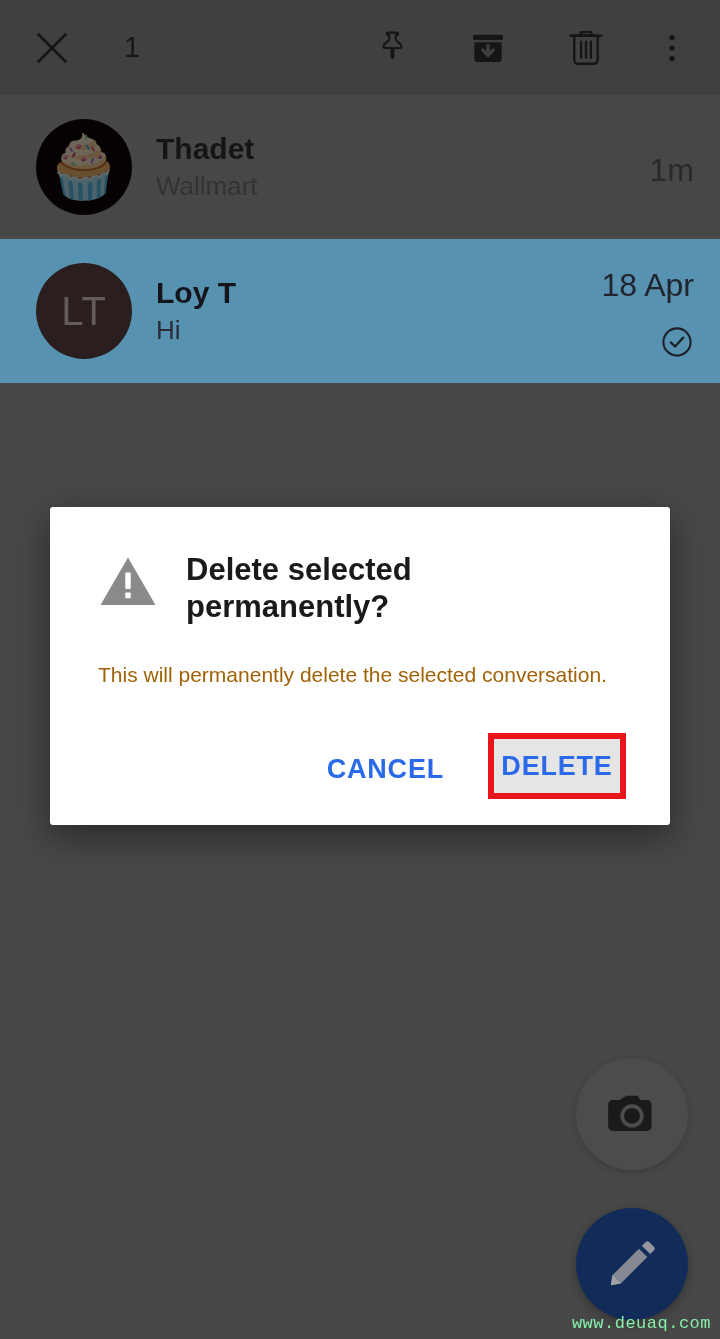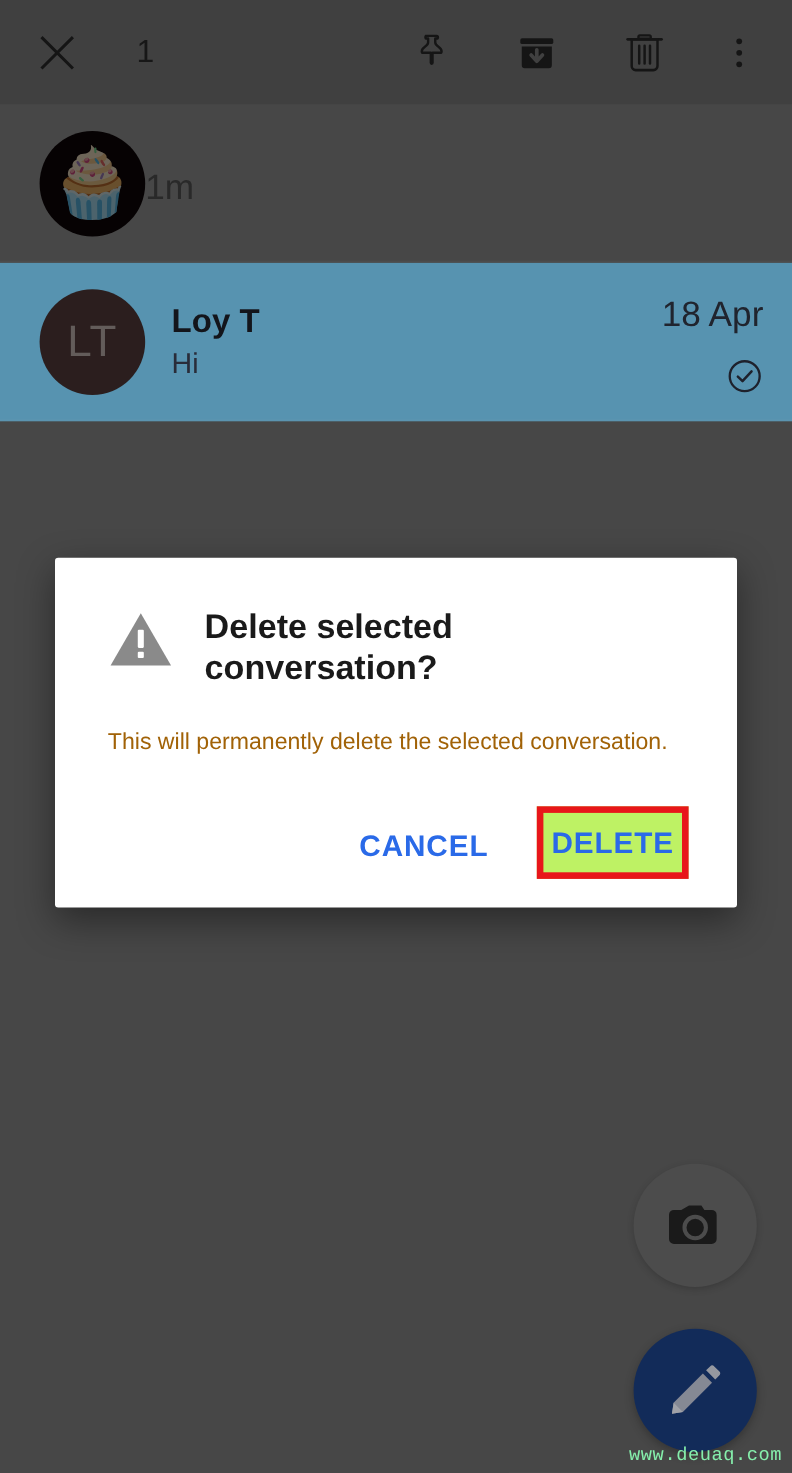--- a/index.html
+++ b/index.html
@@ -233,21 +233,21 @@
     color: #2a6ae8;
     background: transparent;
     border: none;
     cursor: pointer;
     font-family: "Liberation Sans", sans-serif;
     padding: 14px 20px;
   }
   #cancel-button { margin-right: 24px; }
   #delete-confirm-wrap {
     border: 6px solid #e8161a;
-    background: #bef264;
+    background: #e5e5e5;
     padding: 12px 16px;
     margin-right: 22px;
     display: inline-flex;
     align-items: center;
     justify-content: center;
     box-sizing: border-box;
     width: 138px;
     height: 66px;
   }
   #delete-confirm-wrap .dialog-btn { padding: 0; }
@@ -310,20 +310,24 @@
         <circle cx="12" cy="19.4" r="1.85" fill="#1f1f1f"></circle>
       </svg>
     </div>
   </div>
 
   <div id="conversation-list">
 
     <div class="conv-row unselected">
       <div class="avatar photo">
         <span class="emoji">🧁</span>
+      </div>
+      <div class="conv-text">
+        <div class="conv-name">Thadet</div>
+        <div class="conv-snippet">Wallmart</div>
       </div>
       <div class="conv-meta">
         <div class="conv-time">1m</div>
       </div>
       <div class="row-divider"></div>
     </div>
 
     <div class="conv-row selected">
       <div class="avatar initials">
         <span>LT</span>
@@ -367,21 +371,21 @@
 <div id="delete-dialog">
 
   <div id="dialog-header">
     <div id="warning-icon">
       <svg width="60" height="56" viewBox="0 0 24 22">
         <path d="M12 1.6 L23.0 20.6 L1.0 20.6 z" fill="#8a8a8a"></path>
         <rect x="10.9" y="7.6" width="2.2" height="6.6" rx="0.4" fill="#ffffff"></rect>
         <rect x="10.9" y="15.6" width="2.2" height="2.3" rx="0.4" fill="#ffffff"></rect>
       </svg>
     </div>
-    <div id="dialog-title">Delete selected conversation?</div>
+    <div id="dialog-title">Delete selected permanently?</div>
   </div>
 
   <div id="dialog-message">This will permanently delete the selected conversation.</div>
 
   <div id="dialog-actions">
     <button class="dialog-btn" id="cancel-button">CANCEL</button>
     <span id="delete-confirm-wrap">
       <button class="dialog-btn" id="delete-confirm-button">DELETE</button>
     </span>
   </div>

